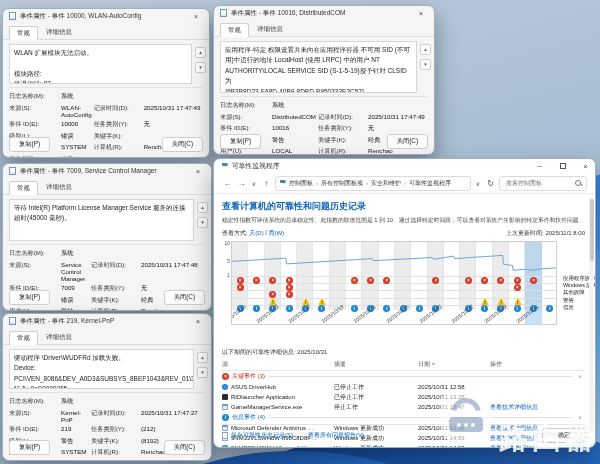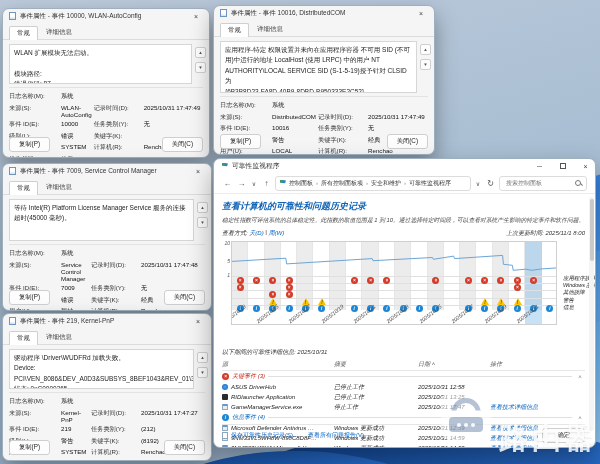--- a/index.html
+++ b/index.html
@@ -47,21 +47,21 @@
   .navg{font-size:8px;color:#555;width:11px;text-align:center;}
   .navg.sm{font-size:6px;width:8px;}
   .crumbbox{flex:1;height:15px;border:1px solid #dcdcdc;border-radius:3px;display:flex;align-items:center;gap:3px;padding:0 4px;font-size:6px;color:#333;overflow:hidden;white-space:nowrap;}
   .flagico{width:6px;height:7px;background:linear-gradient(135deg,#3fa14b 0%,#2e7fd6 60%,#1f5fb0 100%);clip-path:polygon(0 0,100% 15%,85% 55%,0 45%,0 100%,0 0);flex:0 0 auto;}
   .crumbsep{color:#888;font-size:6px;}
   .searchbox{width:88px;height:15px;border:1px solid #dcdcdc;border-radius:3px;display:flex;align-items:center;padding:0 4px;gap:3px;}
   .searchbox input{flex:1;border:none;outline:none;font-size:6px;color:#888;background:transparent;font-family:inherit;width:60px;}
   .mag{position:relative;width:7px;height:7px;flex:0 0 auto;}
   .mag:before{content:"";position:absolute;left:0;top:0;width:4px;height:4px;border:1px solid #777;border-radius:50%;}
   .mag:after{content:"";position:absolute;left:4.5px;top:4.5px;width:3px;height:1px;background:#777;transform:rotate(45deg);}
-  .rm-body{position:absolute;left:0;right:0;top:36px;bottom:0;padding:4px 10px 16px 8px;font-size:6px;color:#333;font-style:italic;}
+  .rm-body{position:absolute;left:0;right:0;top:36px;bottom:0;padding:4px 10px 16px 8px;font-size:6px;color:#333;}
   .rm-h1{font-size:9px;color:#0f63b6;margin:1px 0 3px 0;font-weight:bold;}
   .rm-intro{font-size:5.8px;color:#444;margin-bottom:4px;}
   .viewrow{display:flex;font-size:6px;margin-bottom:3px;}
   .viewrow .grow{flex:1;}
   a.lnk{color:#0563c1;text-decoration:none;}
   
   .chartwrap{position:relative;margin-left:9px;height:104px;}
   .chartbox{position:absolute;left:0;top:0;width:326px;height:84px;border:1px solid #cfcfcf;background:#fff;overflow:hidden;}
   .ytick{position:absolute;left:-9px;width:8px;text-align:right;font-size:5px;color:#555;}
   .ccol{position:absolute;top:0;height:68px;border-right:1px solid #e6e6e6;}

